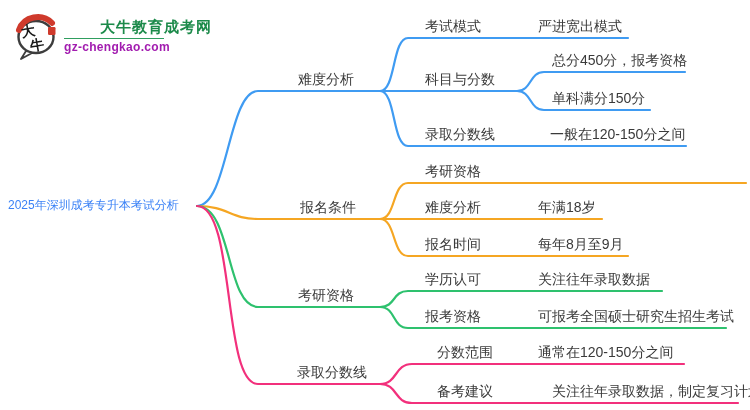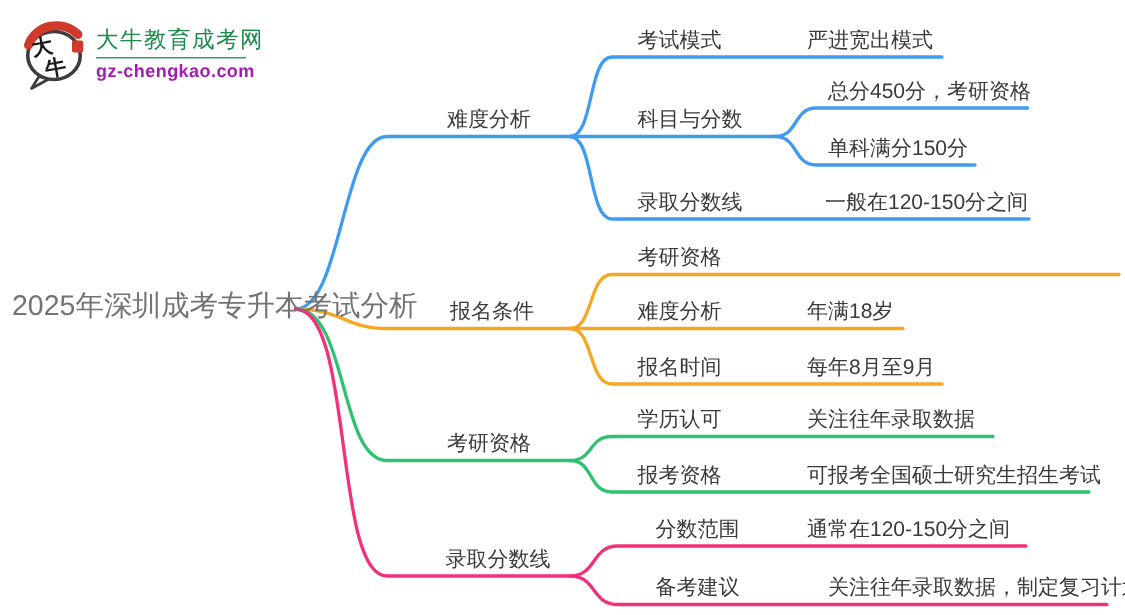--- a/index.html
+++ b/index.html
@@ -6,26 +6,26 @@
   .stage{
     position:relative;width:750px;height:410px;background:#ffffff;
     font-family:"Liberation Sans", sans-serif;overflow:hidden;
   }
   .links{position:absolute;left:0;top:0;}
   .links path{fill:none;stroke-width:2.2;stroke-linecap:round;stroke-linejoin:round;}
   .node{
     position:absolute;white-space:nowrap;color:#3a3a3a;
     font-size:14px;font-weight:500;line-height:18px;text-align:center;
   }
-  .node.root{font-size:19px;color:#737373;}
+  .node.root{font-size:12px;color:#3b82f6;}
   
   .logo{position:absolute;left:14px;top:10px;display:flex;align-items:flex-start;}
   .logo-icon{display:block;}
   .logo-text{margin-left:4px;padding-top:8px;}
-  .logo-title{font-size:15px;font-weight:normal;color:#1c8a4a;letter-spacing:1px;line-height:18px;}
+  .logo-title{font-size:15px;font-weight:bold;color:#1c8a4a;letter-spacing:1px;line-height:18px;margin-left:36px;}
   .logo-divider{height:0;border-top:1px solid #2f9e5f;margin:2px 0 2px 0;width:100px;}
   .logo-domain{font-size:12px;font-weight:bold;color:#a21caf;letter-spacing:.3px;line-height:13px;}
 </style>
 </head>
 <body>
 
 <div class="stage">
 
   <svg class="links" width="750" height="410" viewBox="0 0 750 410">
 
@@ -65,21 +65,21 @@
       <div class="logo-domain">gz-chengkao.com</div>
     </div>
   </div>
 
   <div class="node root" style="left:8px;top:196px">2025年深圳成考专升本考试分析</div>
 
   <div class="node" style="left:298px;top:70px">难度分析</div>
   <div class="node" style="left:425px;top:17px">考试模式</div>
   <div class="node" style="left:538px;top:17px">严进宽出模式</div>
   <div class="node" style="left:425px;top:70px">科目与分数</div>
-  <div class="node" style="left:552px;top:51px">总分450分，考研资格</div>
+  <div class="node" style="left:552px;top:51px">总分450分，报考资格</div>
   <div class="node" style="left:552px;top:89px">单科满分150分</div>
   <div class="node" style="left:425px;top:125px">录取分数线</div>
   <div class="node" style="left:550px;top:125px">一般在120-150分之间</div>
 
   <div class="node" style="left:300px;top:198px">报名条件</div>
   <div class="node" style="left:425px;top:162px">考研资格</div>
   <div class="node" style="left:425px;top:198px">难度分析</div>
   <div class="node" style="left:538px;top:198px">年满18岁</div>
   <div class="node" style="left:425px;top:235px">报名时间</div>
   <div class="node" style="left:538px;top:235px">每年8月至9月</div>

